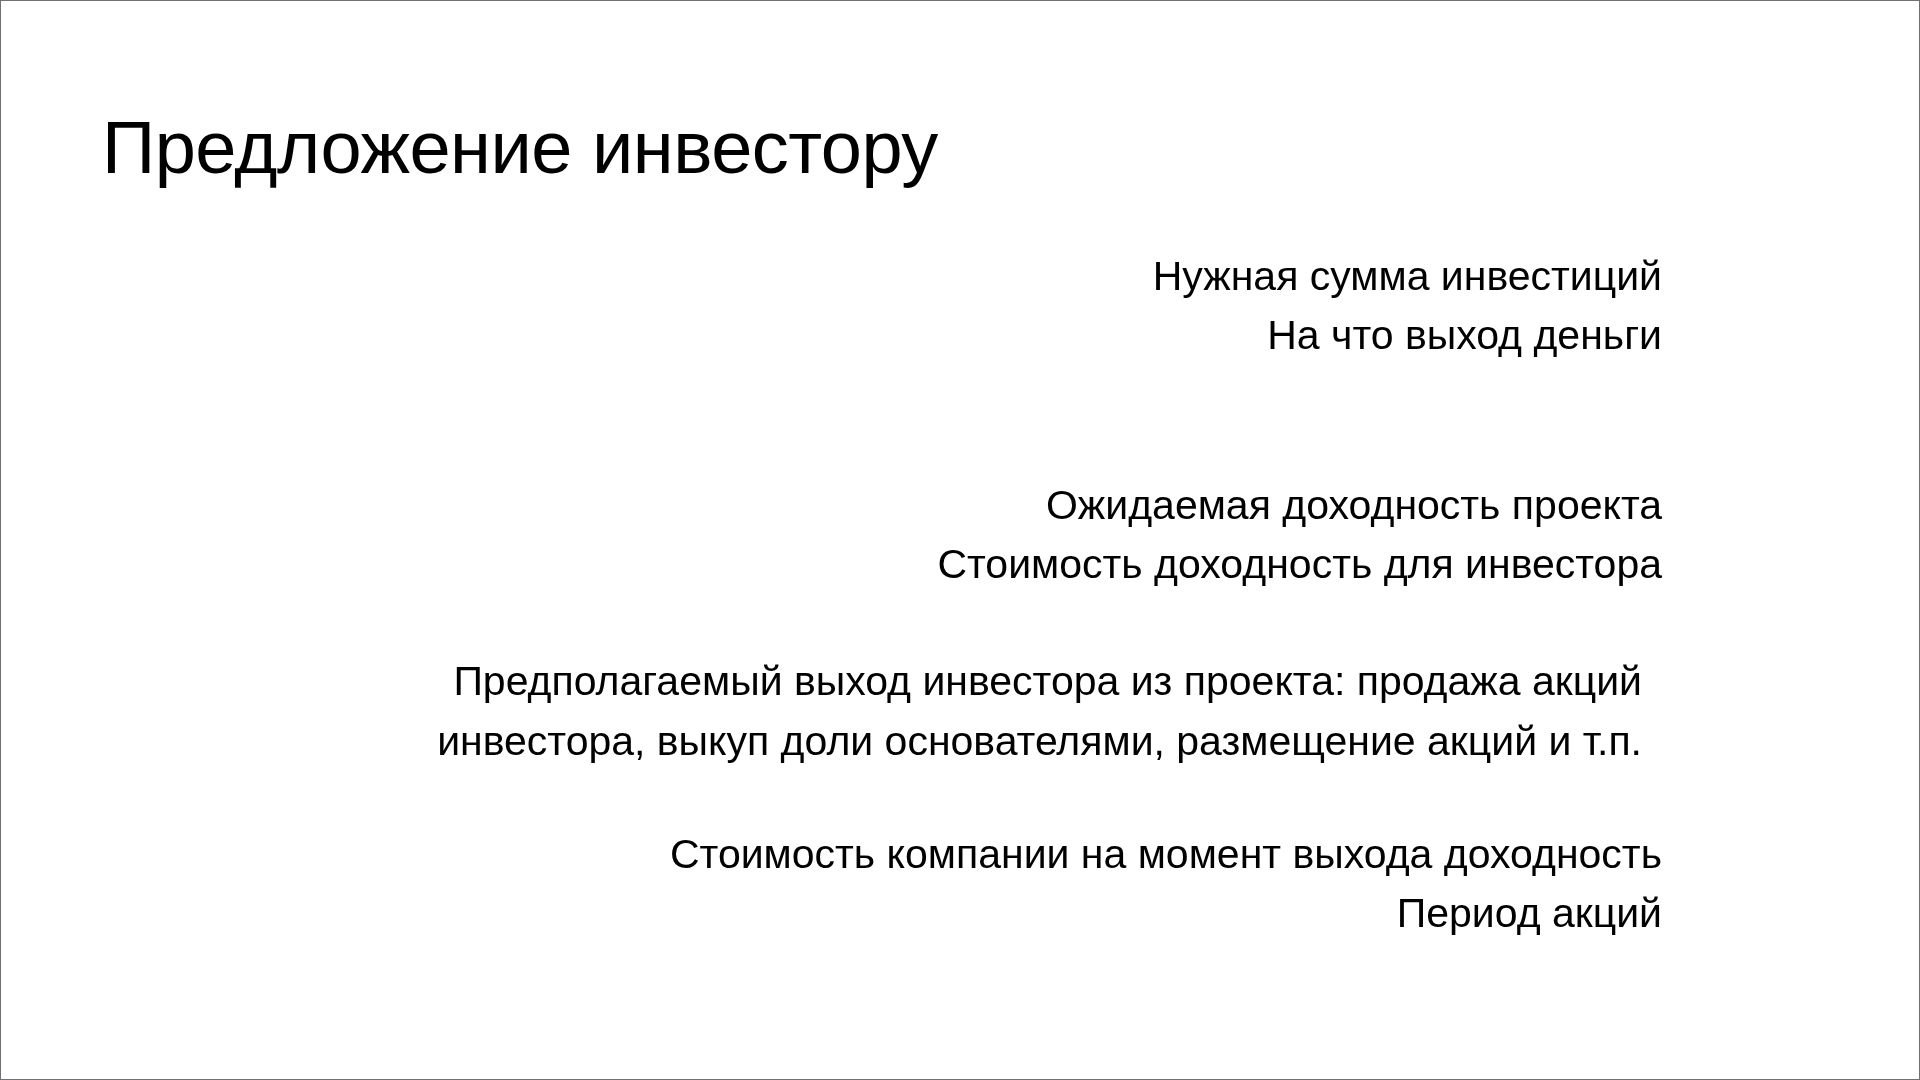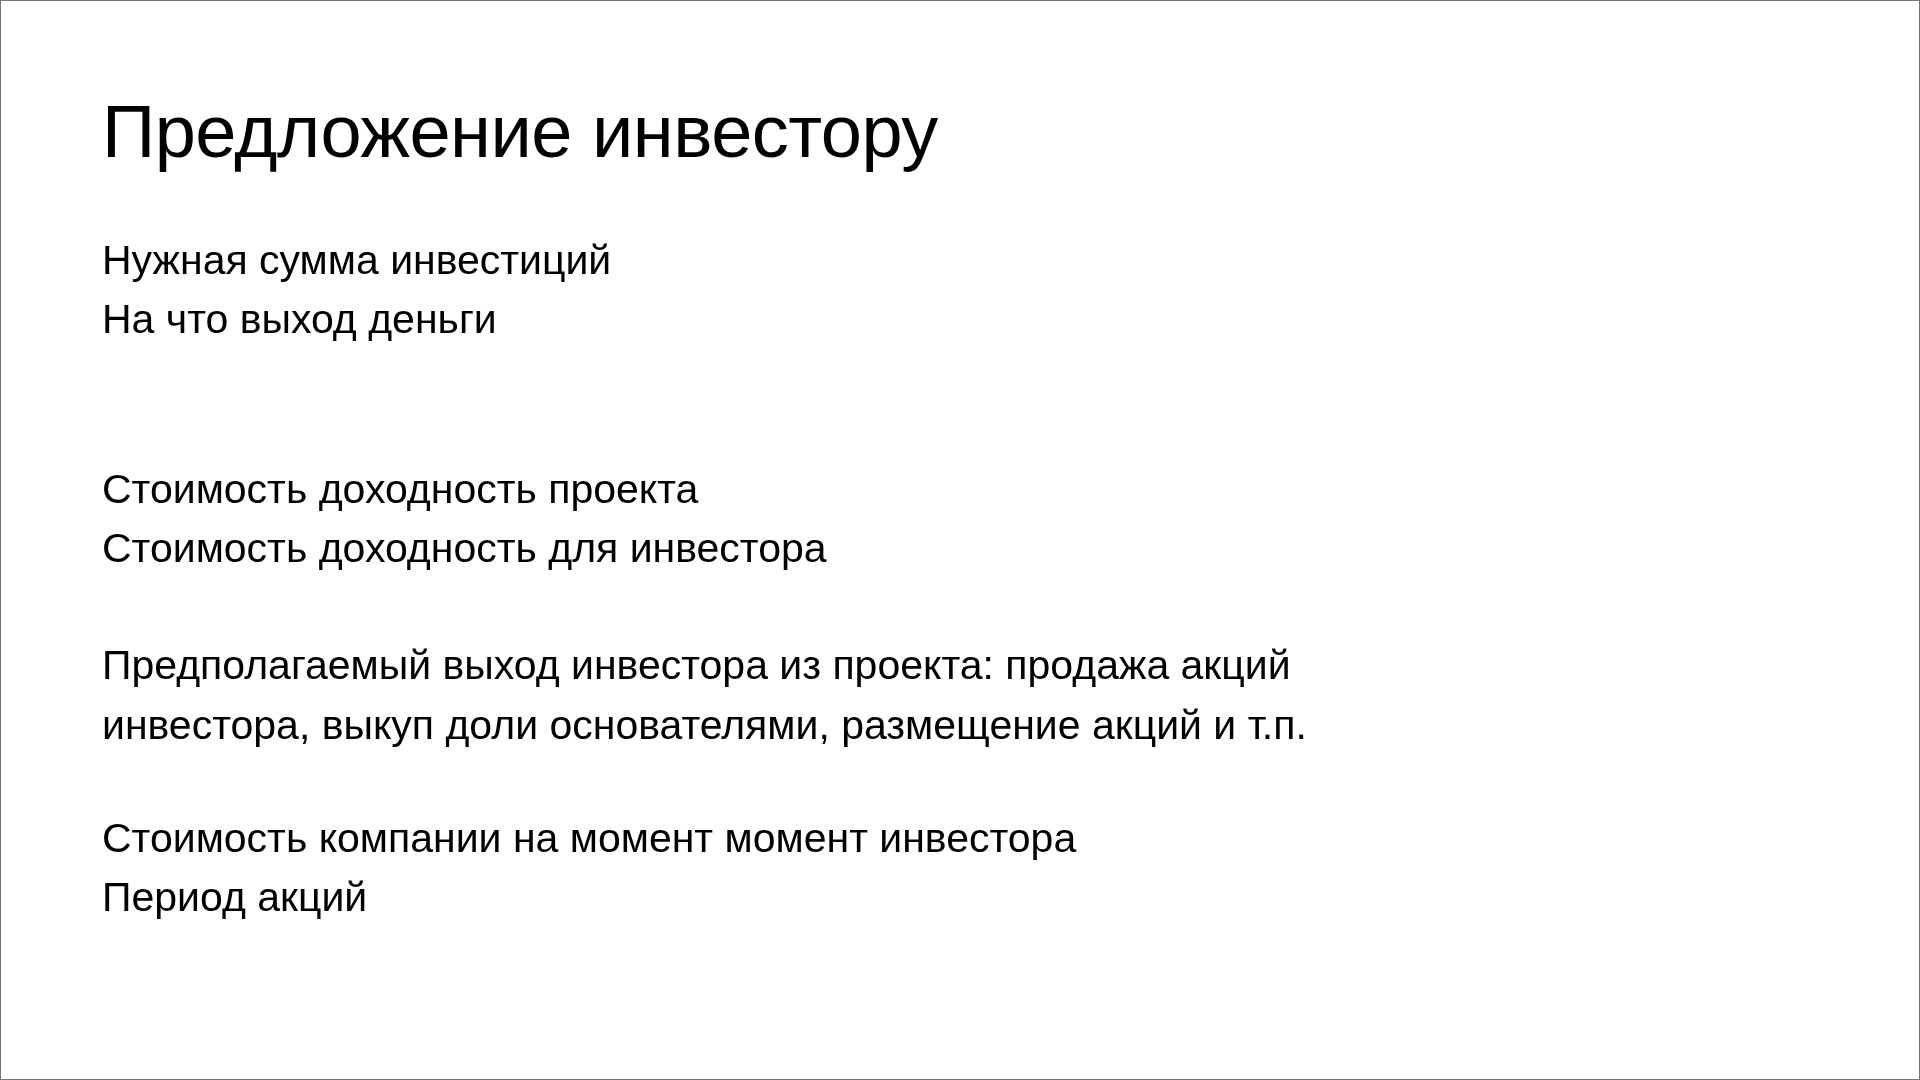--- a/index.html
+++ b/index.html
@@ -19,21 +19,21 @@
     height: 1080px;
     box-sizing: border-box;
     background: #ffffff;
     border: 1px solid #6e7073;
     overflow: hidden;
   }
 
   .slide-content {
     position: absolute;
     left: 101px;
-    top: 0;
+    top: 16px;
     width: 1720px;
     height: 940px;
   }
 
   .slide-title {
     position: absolute;
     left: 0;
     top: 88px;
     margin: 0;
     padding: 0;
@@ -53,20 +53,21 @@
   }
 
   .body-line {
     margin: 0;
     padding: 0;
     font-family: "Liberation Sans", sans-serif;
     font-weight: 400;
     font-size: 41px;
     line-height: 59px;
     color: #000000;
+    text-align: right;
   }
 
   .block-invest   { top: 230px; }
   .block-return   { top: 459px; }
   .block-exit     { top: 634px; width: 1540px; }
   .block-value    { top: 808px; }
 
   .block-exit .body-line {
     line-height: 60px;
   }
@@ -78,28 +79,28 @@
   <div class="slide-content">
 
     <h1 class="slide-title">Предложение инвестору</h1>
 
     <div class="body-block block-invest">
       <p class="body-line">Нужная сумма инвестиций</p>
       <p class="body-line">На что выход деньги</p>
     </div>
 
     <div class="body-block block-return">
-      <p class="body-line">Стоимость доходность проекта</p>
+      <p class="body-line">Ожидаемая доходность проекта</p>
       <p class="body-line">Стоимость доходность для инвестора</p>
     </div>
 
     <div class="body-block block-exit">
       <p class="body-line">Предполагаемый выход инвестора из проекта: продажа акций</p>
       <p class="body-line">инвестора, выкуп доли основателями, размещение акций и т.п.</p>
     </div>
 
     <div class="body-block block-value">
-      <p class="body-line">Стоимость компании на момент момент инвестора</p>
+      <p class="body-line">Стоимость компании на момент выхода доходность</p>
       <p class="body-line">Период акций</p>
     </div>
 
   </div>
 </div>
 
 </body></html>

